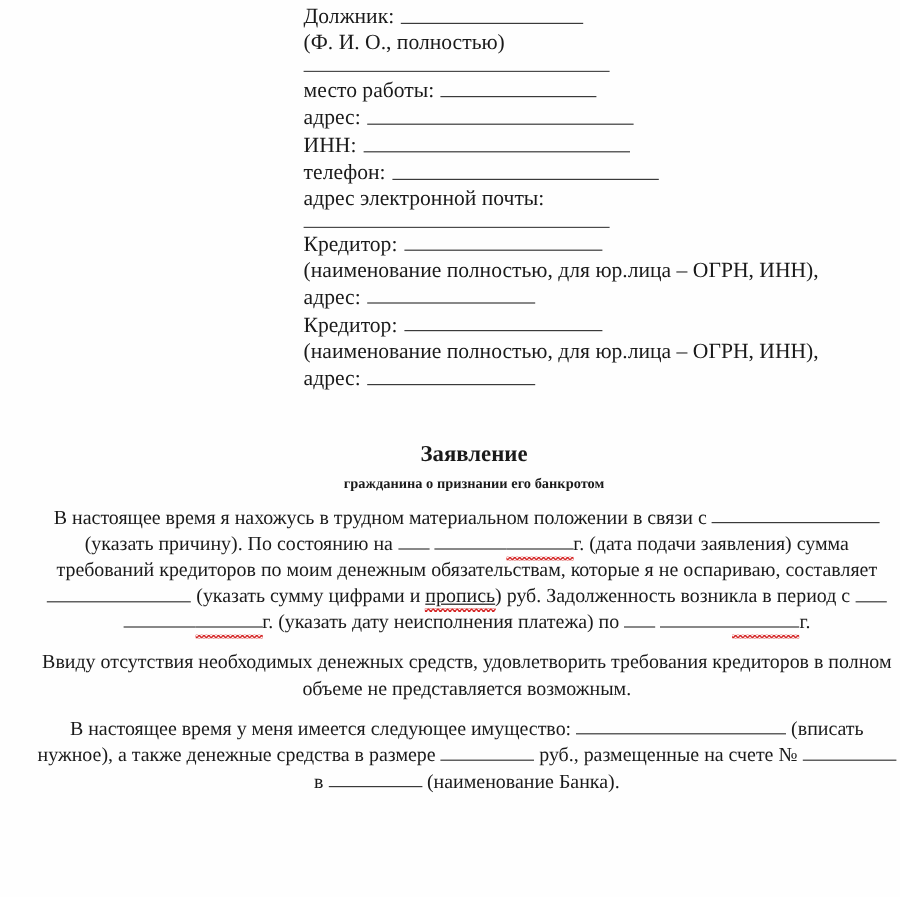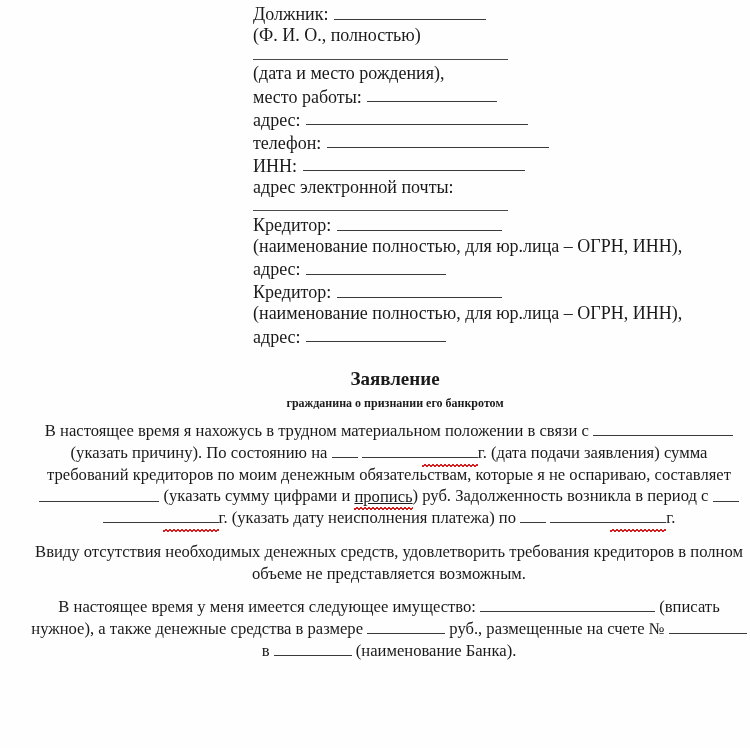--- a/index.html
+++ b/index.html
@@ -131,39 +131,38 @@
 
     <div class="hdr-line">
       <span class="lbl">Должник:</span>
       <span class="blank w-med"></span>
     </div>
 
     <div class="hdr-line">(Ф. И. О., полностью)</div>
 
     <div class="rule"></div>
 
-    <div class="hdr-line">(дата и место рождения),</div>
 
     <div class="hdr-line">
       <span class="lbl">место работы:</span>
       <span class="blank w-work"></span>
     </div>
 
     <div class="hdr-line">
       <span class="lbl">адрес:</span>
       <span class="blank w-long"></span>
     </div>
 
     <div class="hdr-line">
+      <span class="lbl">ИНН:</span>
+      <span class="blank w-long"></span>
+    </div>
+
+    <div class="hdr-line">
       <span class="lbl">телефон:</span>
-      <span class="blank w-long"></span>
-    </div>
-
-    <div class="hdr-line">
-      <span class="lbl">ИНН:</span>
       <span class="blank w-long"></span>
     </div>
 
     <div class="hdr-line">адрес электронной почты:</div>
 
     <div class="rule tight"></div>
 
     <div class="hdr-line">
       <span class="lbl">Кредитор:</span>
       <span class="blank w-cred"></span>

